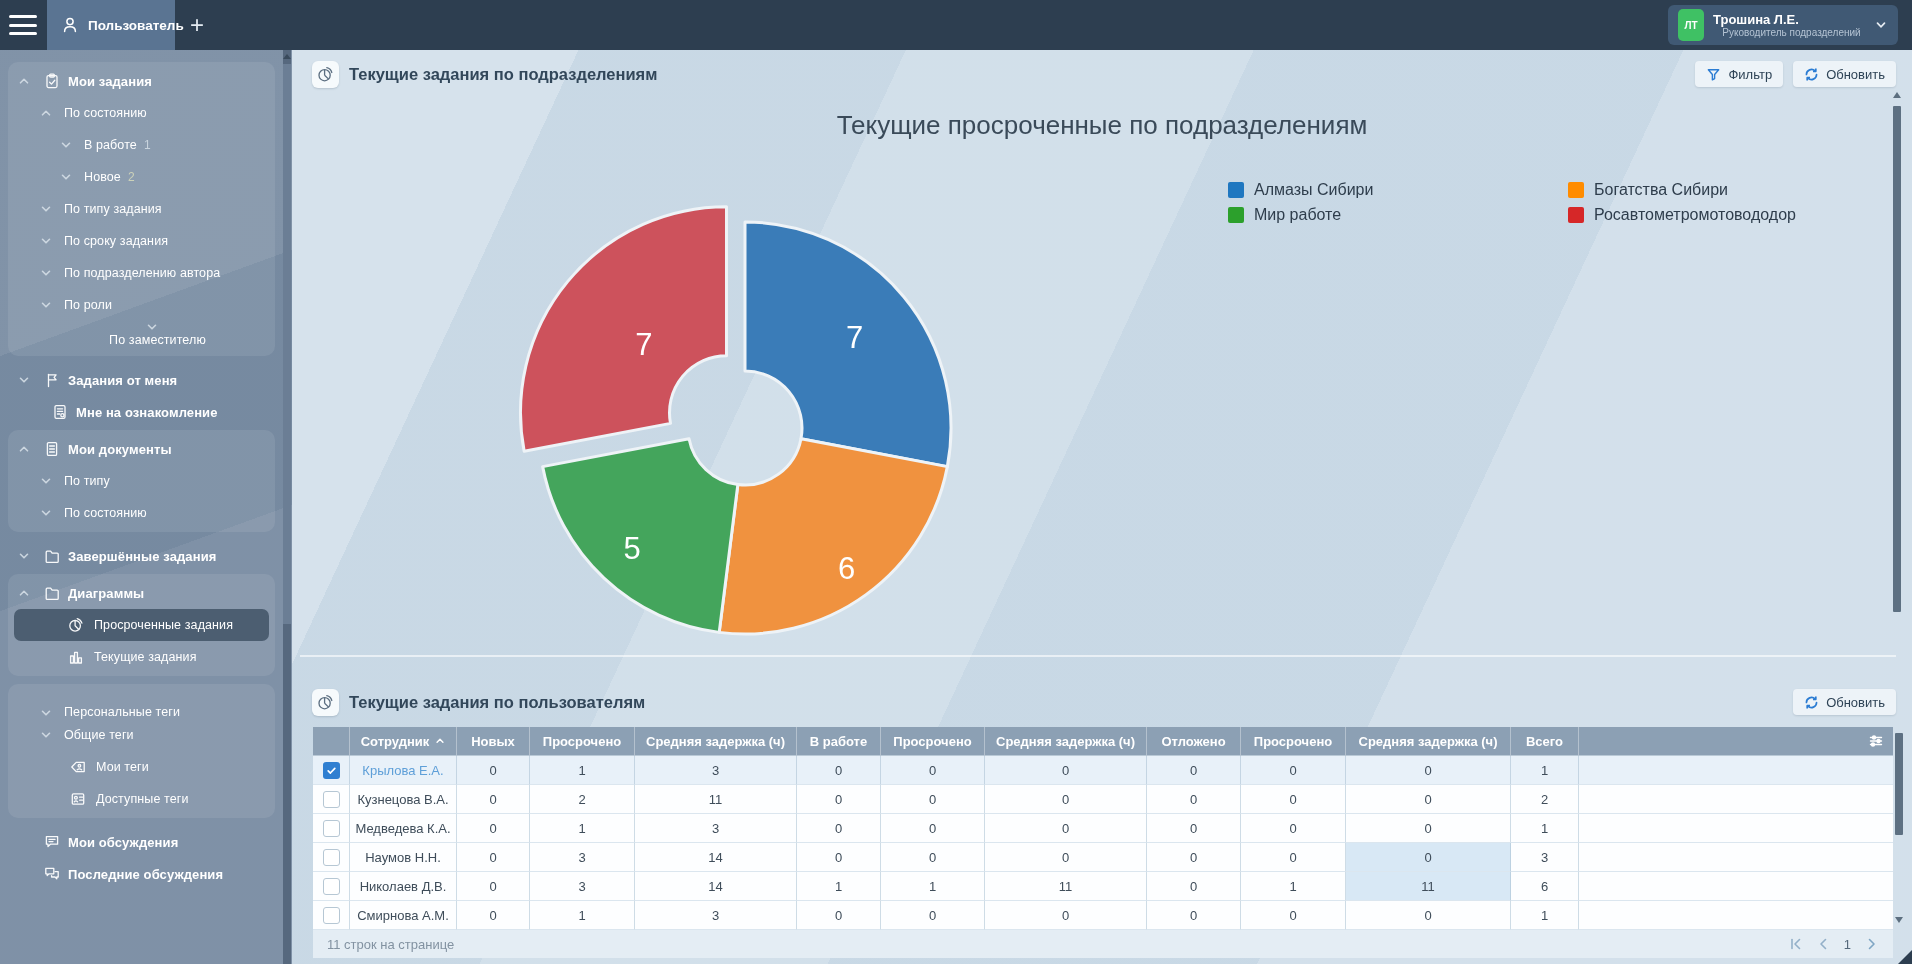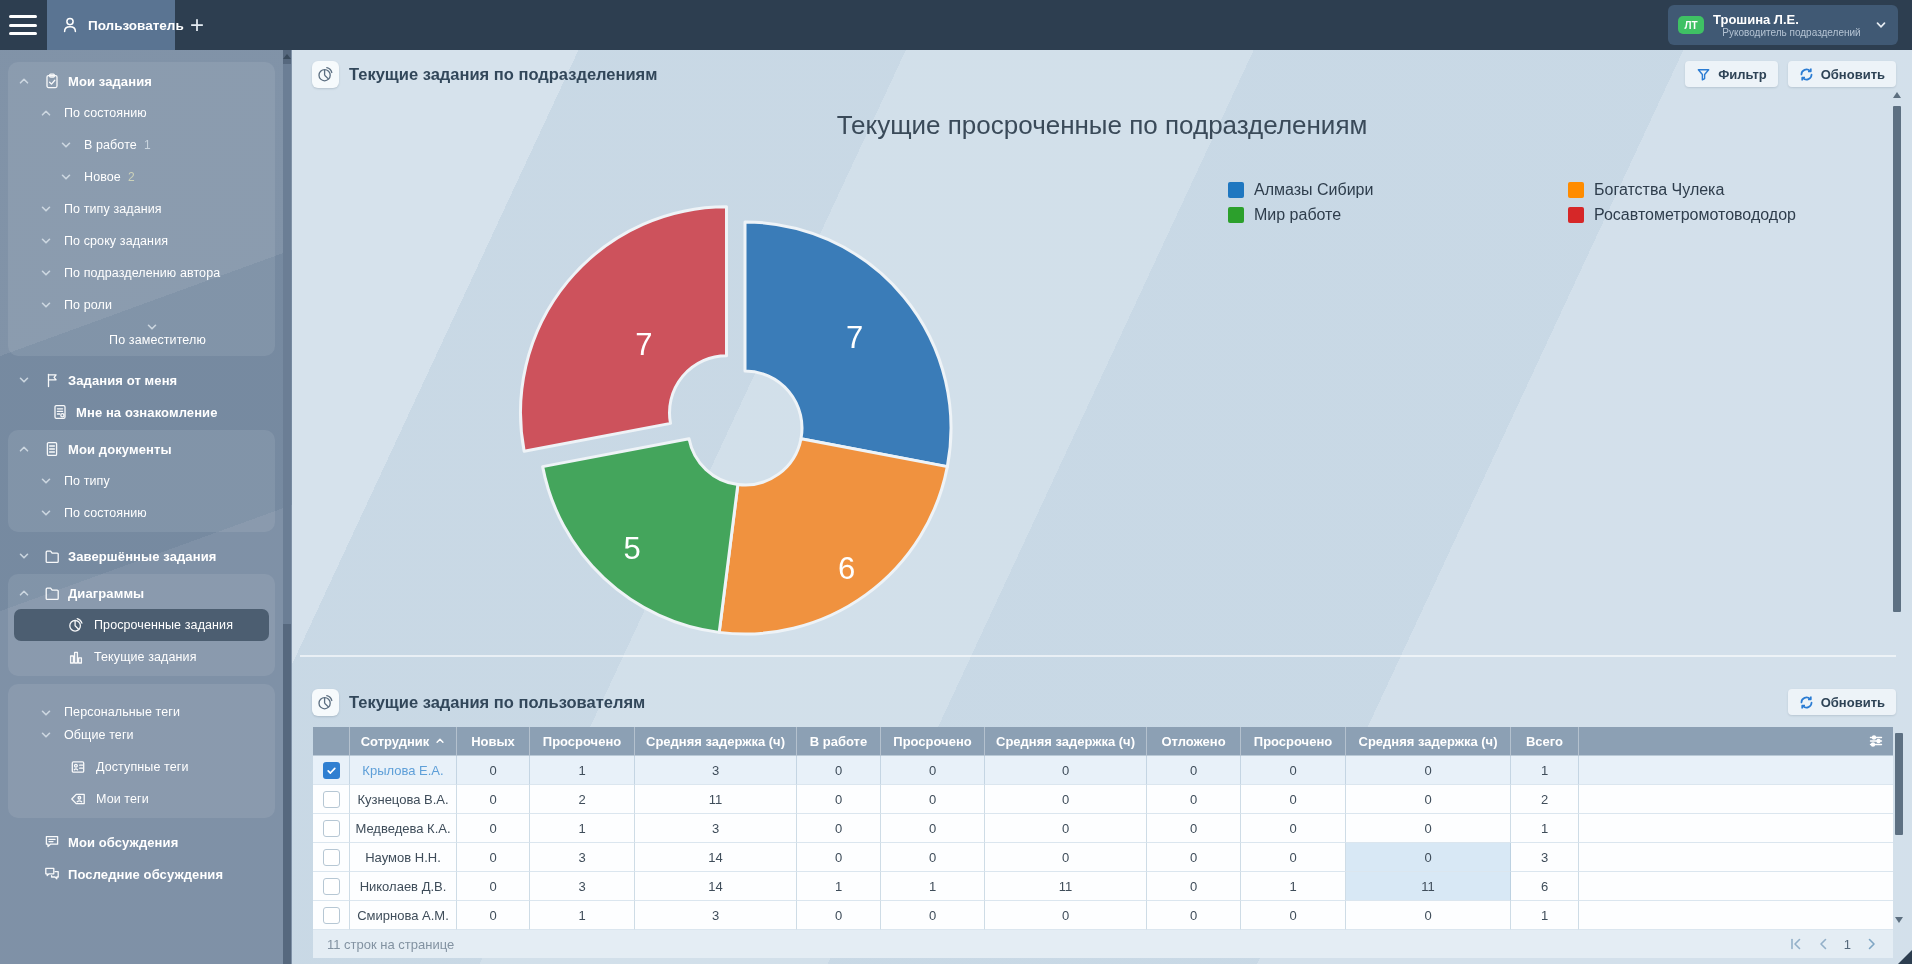--- a/index.html
+++ b/index.html
@@ -9,21 +9,21 @@
 
   
   .topbar{position:absolute;left:0;top:0;width:1912px;height:50px;background:#2d3e50;z-index:5;}
   .hamburger{position:absolute;left:9px;top:15px;width:28px;height:20px;cursor:pointer;display:flex;flex-direction:column;justify-content:space-between;}
   .hamburger span{display:block;height:3px;border-radius:2px;background:#ffffff;}
   .tab{position:absolute;left:47px;top:0;height:50px;width:128px;background:#5a7492;display:flex;align-items:center;padding:0 14px;box-sizing:border-box;cursor:pointer;}
   .tab-ic{display:flex;margin-right:9px;}
   .tab-label{color:#fff;font-size:13.5px;font-weight:700;}
   .addtab{position:absolute;left:180px;top:0;height:50px;width:34px;color:#e4ebf2;font-size:24px;font-weight:300;display:flex;align-items:center;justify-content:center;cursor:pointer;}
   .userchip{position:absolute;right:14px;top:5px;width:230px;height:40px;background:#405974;border-radius:6px;display:flex;align-items:center;padding:0 10px;box-sizing:border-box;cursor:pointer;}
-  .avatar{width:26px;height:18px;border-radius:5px;background:#3fc164;color:#fff;font-size:10px;font-weight:700;display:flex;align-items:center;justify-content:center;}
+  .avatar{width:26px;height:32px;border-radius:5px;background:#3fc164;color:#fff;font-size:10px;font-weight:700;display:flex;align-items:center;justify-content:center;}
   .uinfo{margin-left:9px;flex:1;min-width:0;}
   .uname{color:#ffffff;font-size:13px;font-weight:700;line-height:15px;}
   .urole{color:#b4c3d3;font-size:10px;line-height:12px;white-space:nowrap;text-align:center;}
   .uchev{display:flex;margin-left:4px;}
 
   
   .sidebar{position:absolute;left:0;top:50px;width:292px;height:914px;background:#78909c;
            background:#7a8da3;overflow:hidden;}
   .sidebar::before{content:"";position:absolute;inset:0;
       background:linear-gradient(160deg,rgba(255,255,255,.05) 0 30%,rgba(60,90,120,.06) 30% 55%,rgba(255,255,255,.04) 55%);pointer-events:none;}
@@ -47,21 +47,21 @@
       pointer-events:none;}
   .phead{position:absolute;left:0;width:100%;height:30px;}
   .phead.p1{top:11px;} .phead.p2{top:639px;}
   .chip{position:absolute;left:20px;top:0;width:27px;height:27px;background:#f6fafc;border-radius:6px;
         box-shadow:0 1px 2px rgba(40,60,80,.18);display:flex;align-items:center;justify-content:center;}
   .ptitle{position:absolute;left:57px;top:4px;font-size:16.5px;font-weight:700;color:#32475a;}
   .pbtns{position:absolute;right:16px;top:0;display:flex;gap:10px;}
   .btn{display:flex;align-items:center;height:26px;padding:0 11px;background:#edf3f8;border:none;border-radius:4px;
        box-shadow:0 1px 2px rgba(40,60,80,.15);cursor:pointer;font-family:inherit;}
   .btn svg{margin-right:7px;}
-  .btn span{font-size:13px;color:#2e4356;font-weight:700;}
+  .btn span{font-size:13px;color:#2e4356;font-weight:400;}
   .chart-title{position:absolute;left:0;top:60px;width:100%;text-align:center;font-size:26px;color:#3a4a59;}
   .donut{position:absolute;left:188px;top:115px;}
   .legend{position:absolute;left:936px;top:130px;display:grid;grid-template-columns:340px 360px;row-gap:5px;}
   .lg-item{display:flex;align-items:center;height:20px;}
   .lg-sw{width:16px;height:16px;border-radius:2px;margin-right:10px;flex:none;}
   .lg-lb{font-size:16px;color:#2e3d4c;}
   .sep{position:absolute;left:8px;top:605px;width:1596px;height:2px;background:rgba(255,255,255,.6);}
 
   .vscroll{position:absolute;width:10px;}
   .vs1{left:1600px;top:40px;height:564px;}
@@ -338,36 +338,36 @@
             <span class="chev" style="margin-right:12px">
               <svg width="12" height="12" viewBox="0 0 12 12" fill="none" stroke="#d9e2ea" stroke-width="1.6" stroke-linecap="round" stroke-linejoin="round" opacity=".85">
                 <path d="M2.5 4.3 6 7.8l3.5-3.5"></path>
               </svg>
             </span>
             <span class="lbl">Общие теги</span>
           </div>
           <div class="side-item" style="padding-left: 62px;">
             <span class="ic" style="margin-right:10px">
               <svg width="16" height="16" viewBox="0 0 16 16" fill="none" stroke="#ffffff" stroke-width="1.3" stroke-linecap="round" stroke-linejoin="round" opacity=".95">
+                <path d="M1.8 8l4.4-4.6h8v9.2h-8Z"></path>
+                <circle cx="9.4" cy="6.8" r="1.3"></circle>
+                <path d="M7.2 10.8q2.2-1.9 4.4 0"></path>
+              </svg>
+            </span>
+            <span class="lbl">Мои теги</span>
+          </div>
+          <div class="side-item" style="padding-left: 62px;">
+            <span class="ic" style="margin-right:10px">
+              <svg width="16" height="16" viewBox="0 0 16 16" fill="none" stroke="#ffffff" stroke-width="1.3" stroke-linecap="round" stroke-linejoin="round" opacity=".95">
                 <rect x="2.3" y="2.8" width="11.4" height="10.4" rx="1.2"></rect>
                 <circle cx="5.9" cy="6.7" r="1.4"></circle>
                 <path d="M4.3 10.8q1.6-1.7 3.2 0M9.6 6.2h3M9.6 9.2h3"></path>
               </svg>
             </span>
             <span class="lbl">Доступные теги</span>
-          </div>
-          <div class="side-item" style="padding-left: 62px;">
-            <span class="ic" style="margin-right:10px">
-              <svg width="16" height="16" viewBox="0 0 16 16" fill="none" stroke="#ffffff" stroke-width="1.3" stroke-linecap="round" stroke-linejoin="round" opacity=".95">
-                <path d="M1.8 8l4.4-4.6h8v9.2h-8Z"></path>
-                <circle cx="9.4" cy="6.8" r="1.3"></circle>
-                <path d="M7.2 10.8q2.2-1.9 4.4 0"></path>
-              </svg>
-            </span>
-            <span class="lbl">Мои теги</span>
           </div>
         </div>
         <div class="side-section">
           <div class="side-item bold" style="padding-left: 44px;">
             <span class="ic" style="margin-right:8px">
               <svg width="16" height="16" viewBox="0 0 16 16" fill="none" stroke="#ffffff" stroke-width="1.3" stroke-linecap="round" stroke-linejoin="round" opacity=".95">
                 <path d="M2.4 2.6h11.2q0 0 0 0v7.6H6.4L4 12.6v-2.4H2.4Z"></path>
                 <path d="M5 5.4h6M5 7.6h4"></path>
               </svg>
             </span>
@@ -431,21 +431,21 @@
         <path d="M 44.156508523271185 286.30237505069067 A 206 206 0 0 1 246.50768217338103 41.701824246031435 L 246.50768217338106 190.70182424603144 A 57 57 0 0 0 190.5173088818458 258.38255917741776 Z" fill="#cd525c" stroke="#eef3f7" stroke-width="3" stroke-linejoin="round"></path>
         <text x="163.97030360723852" y="190.42096646415177" text-anchor="middle" fill="#ffffff" font-size="31" font-family="Liberation Sans, sans-serif">7</text>
       </svg>
     <div id="legend" class="legend">
         <div class="lg-item">
           <span class="lg-sw" style="background:#1f77c0"></span>
           <span class="lg-lb">Алмазы Сибири</span>
         </div>
         <div class="lg-item">
           <span class="lg-sw" style="background:#ff8c00"></span>
-          <span class="lg-lb">Богатства Чулека</span>
+          <span class="lg-lb">Богатства Сибири</span>
         </div>
         <div class="lg-item">
           <span class="lg-sw" style="background:#2ca02c"></span>
           <span class="lg-lb">Мир работе</span>
         </div>
         <div class="lg-item">
           <span class="lg-sw" style="background:#d62728"></span>
           <span class="lg-lb">Росавтометромотовододор</span>
         </div>
       </div>

